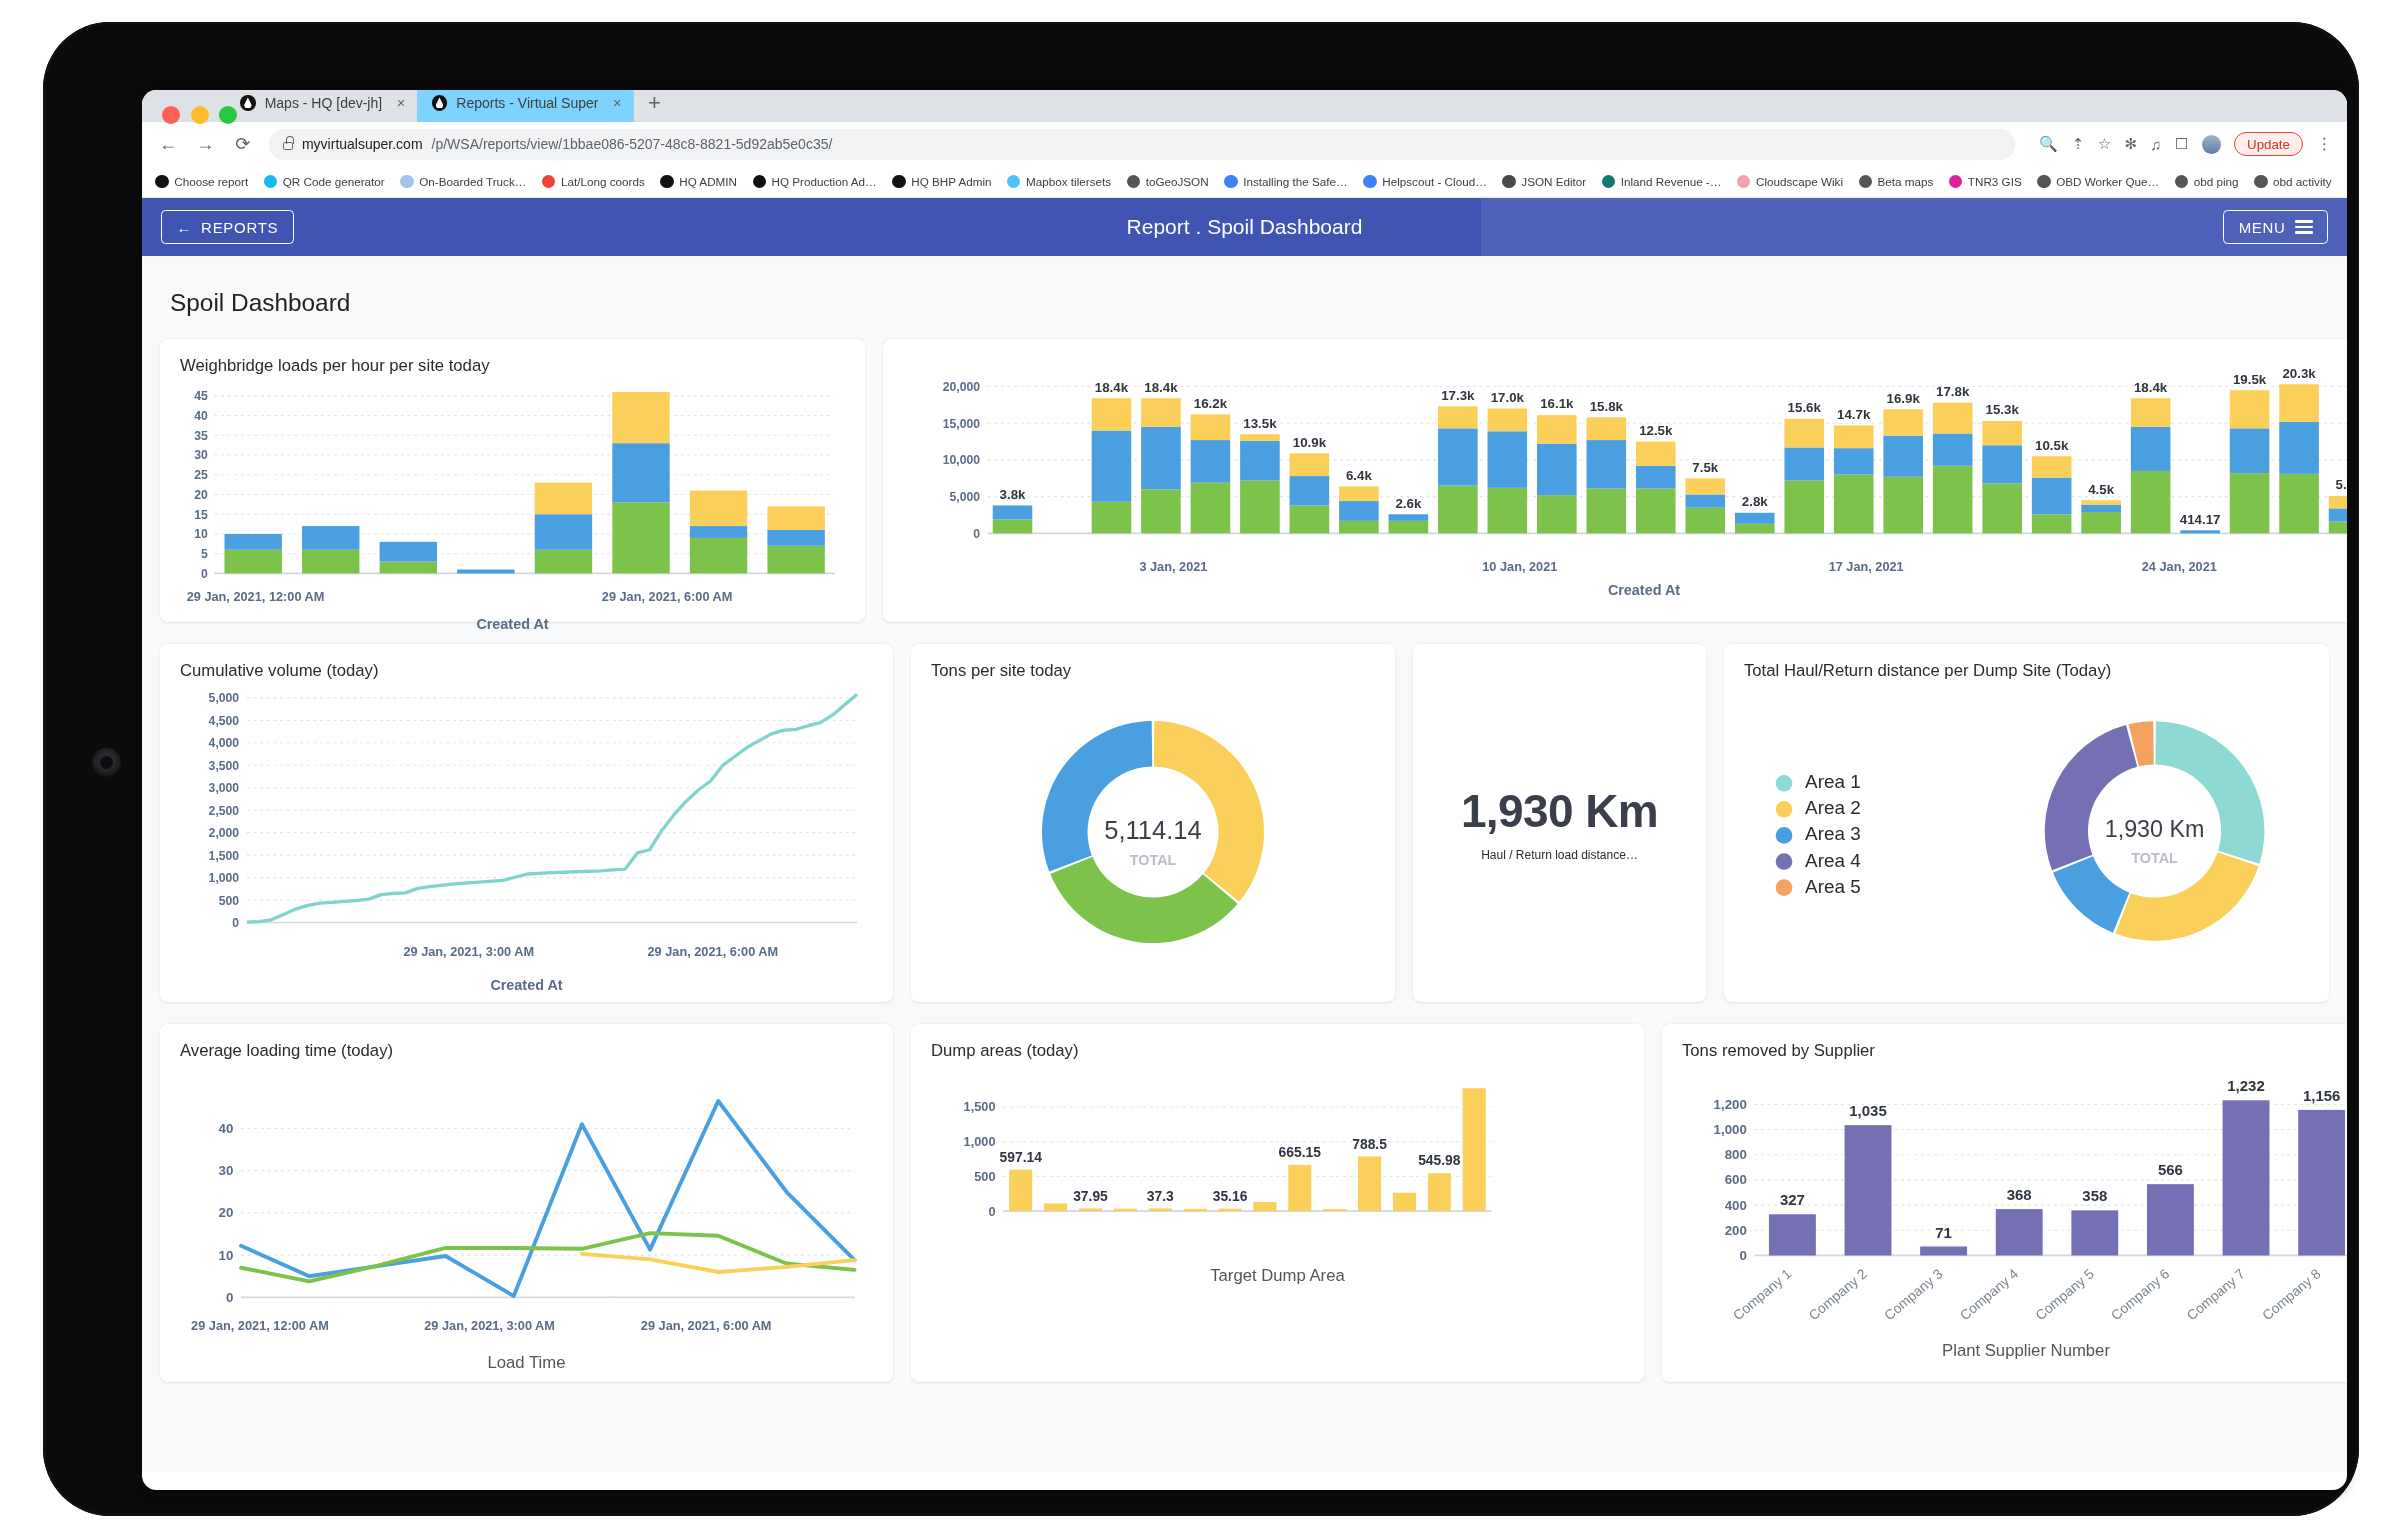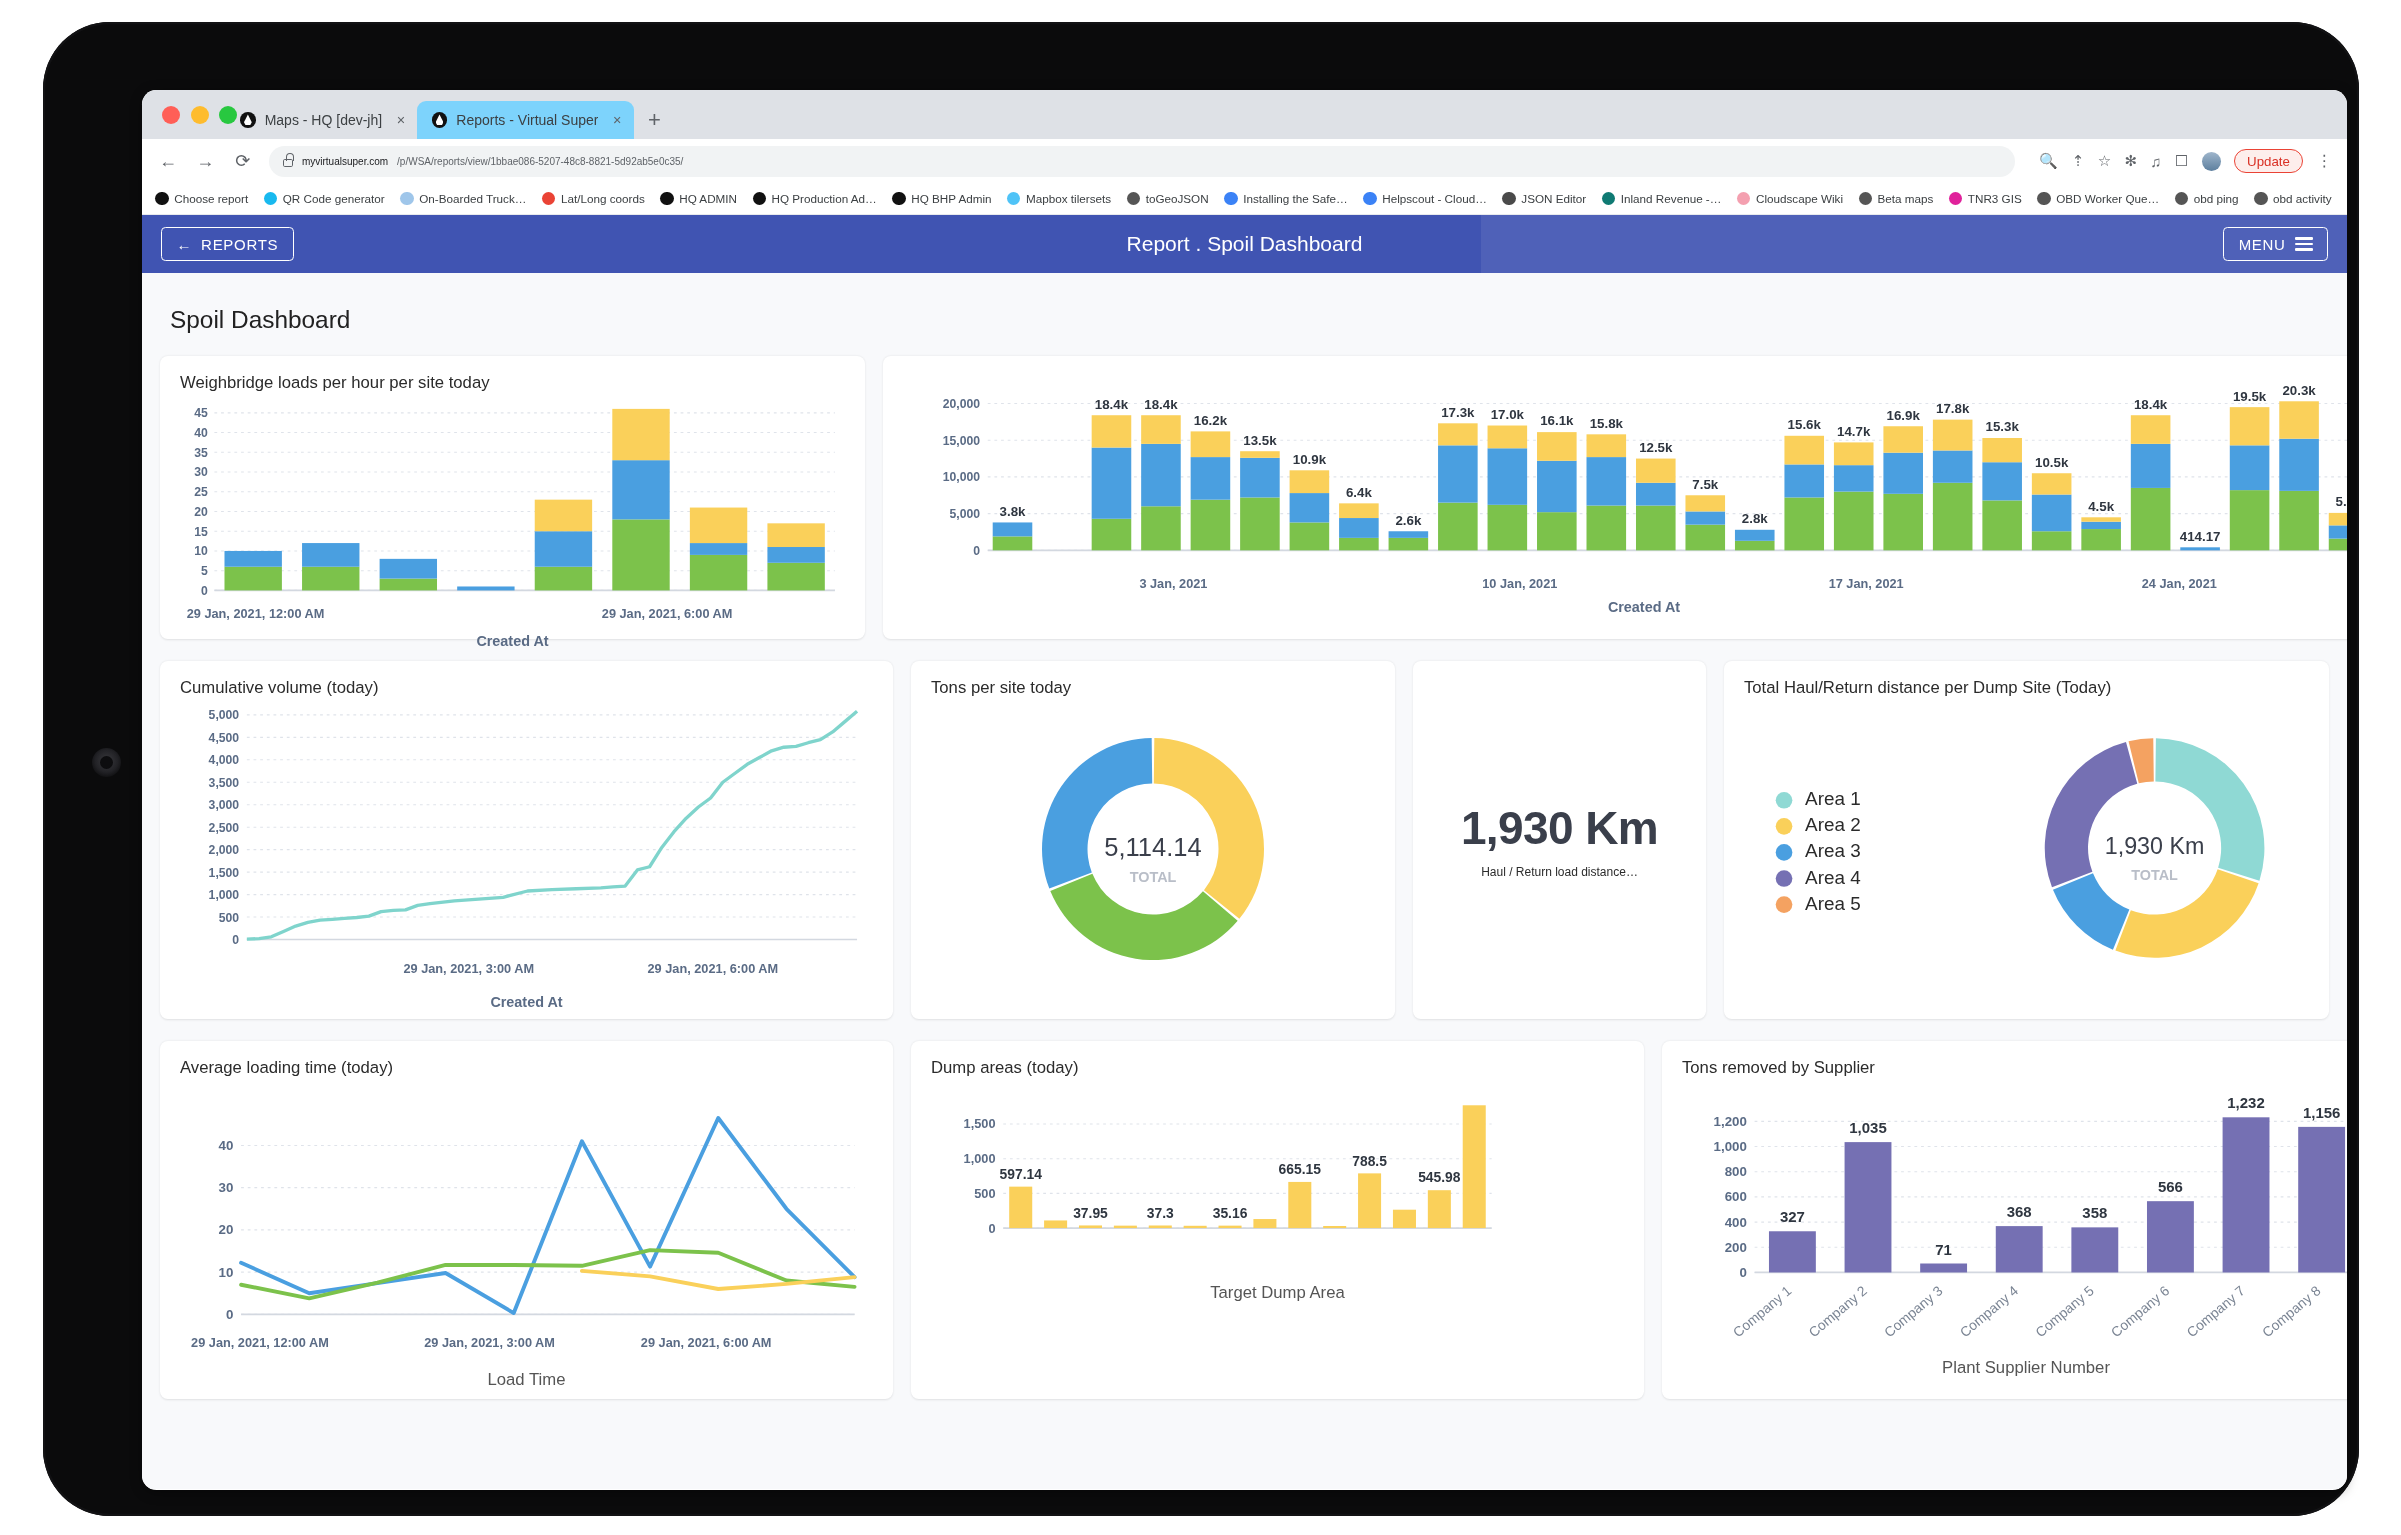--- a/index.html
+++ b/index.html
@@ -16,21 +16,21 @@
   #camera::after { content:""; position:absolute; left:7.8px; top:7.8px; width:13.3px; height:13.3px; border-radius:50%; background:#0d0d0f; }
 
   
   #browser {
     position: absolute; left: 99px; top: 68px; width: 2205px; height: 1400px;
     background: #ffffff; border-radius: 14.4px; overflow: hidden;
     box-shadow: 0 2.2px 12.2px rgba(0,0,0,.35);
   }
 
   
-  .tabstrip { position: relative; height: 49px; background: #dee1e6; display: flex; align-items: flex-end; padding-left: 16.7px; }
+  .tabstrip { position: relative; height: 32px; background: #dee1e6; display: flex; align-items: flex-end; padding-left: 16.7px; }
   .traffic { position: absolute; left: 20px; top: 15.6px; display: flex; gap: 10.6px; }
   .dot { width: 18px; height: 18px; border-radius: 50%; }
   .d-red { background: #ff5f57; } .d-yel { background: #febc2e; } .d-grn { background: #28c840; }
 
   .tab { height: 38px; display: flex; align-items: center; gap: 9px;
          padding: 0 12.2px 0 14.4px; border-radius: 9px 9px 0 0; font-size: 14px; color: #3c4043;
          max-width: 222px; }
   .tab.inactive { background: transparent; }
   .tab.active { background: #7dd3fc; }
   .tabs-wrap { display: flex; align-items: flex-end; margin-left: 67px; }
@@ -39,21 +39,21 @@
   .favicon { width: 15.6px; height: 15.6px; flex: 0 0 15.6px; border-radius: 50%;
              background: #111; position: relative; }
   .favicon::after { content:""; position:absolute; left:3.9px; top:2.2px; width:7.8px; height:11px;
              background:#fff; clip-path: polygon(50% 0%, 100% 72%, 78% 100%, 22% 100%, 0% 72%); }
   .newtab { font-size: 22px; color: #5f6368; margin: 0 0 7.8px 14.4px; line-height: 1; }
 
   
   .toolbar { height: 44px; background: #ffffff; display: flex; align-items: center; padding: 0 14.4px; gap: 14.4px; }
   .navbtn { font-size: 18px; color: #5f6368; width: 23px; text-align: center; }
   .omnibox { flex: 1; height: 31px; background: #f1f3f4; border-radius: 15.6px;
-             display: flex; align-items: center; padding: 0 14.4px; gap: 9px; font-size: 10px; }
+             display: flex; align-items: center; padding: 0 14.4px; gap: 9px; font-size: 14px; }
   .lock { width: 10px; height: 7.8px; border: 1.7px solid #5f6368; border-radius: 1.7px; position: relative; margin-top: 3.3px; }
   .lock::before { content:""; position:absolute; left:1.7px; top:-6.7px; width:6.7px; height:6.7px;
                   border:1.7px solid #5f6368; border-bottom:none; border-radius:3.9px 3.9px 0 0; }
   .url-strong { color: #202124; } .url-dim { color: #5f6368; }
   .tb-icons { display: flex; align-items: center; gap: 13.3px; padding-left: 10px; }
   .tbico { font-size: 15px; color: #5f6368; }
   .avatar { width: 19px; height: 19px; border-radius: 50%; background: linear-gradient(#9fb6cc,#5d7f9e); }
   .update-btn { border: 1.1px solid #ea4335; color: #d93025; background: #fdeeec;
                 border-radius: 14.4px; padding: 3.9px 12.2px; font-size: 13.3px; }
   .kebab { font-size: 15.6px; color: #5f6368; letter-spacing: 0.6px; }

